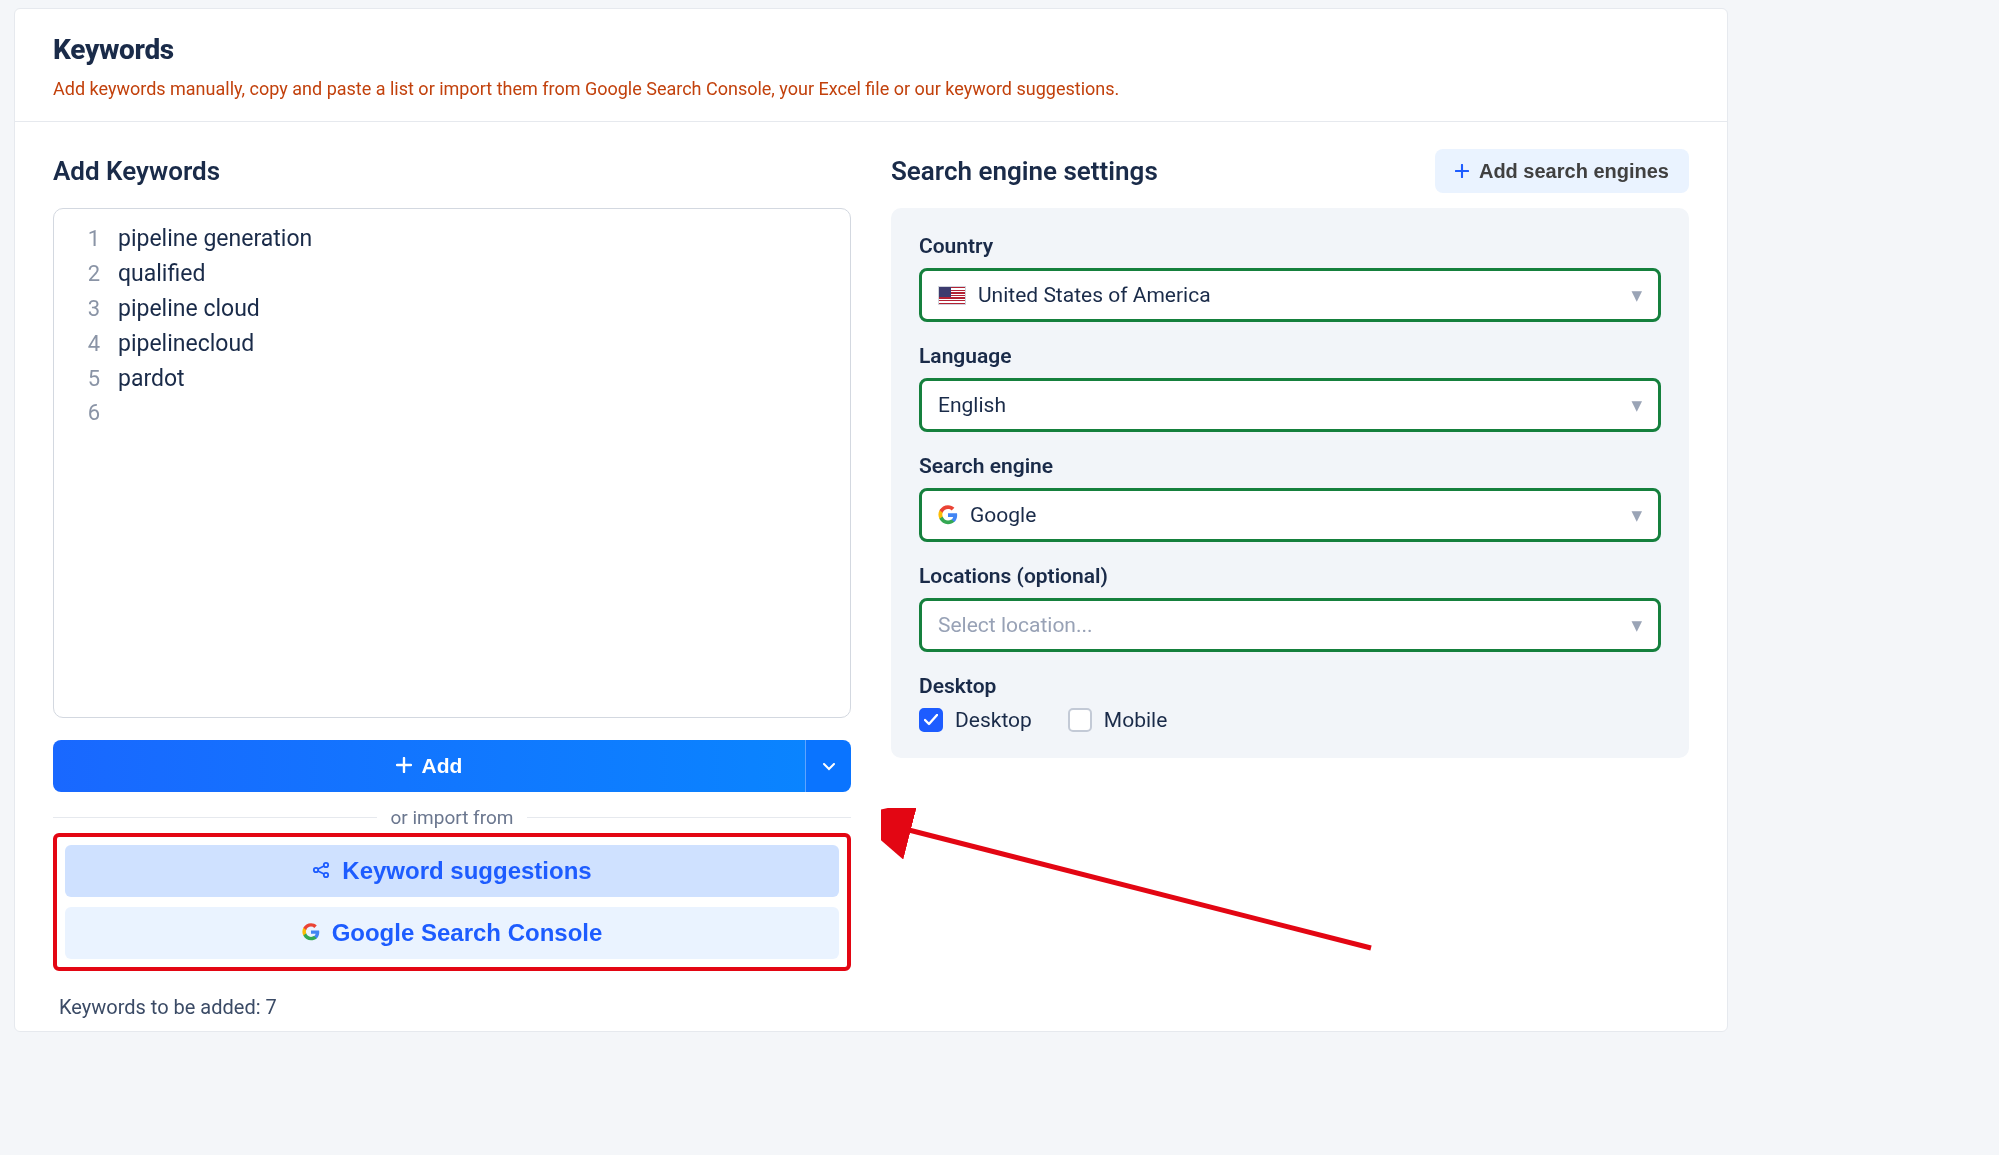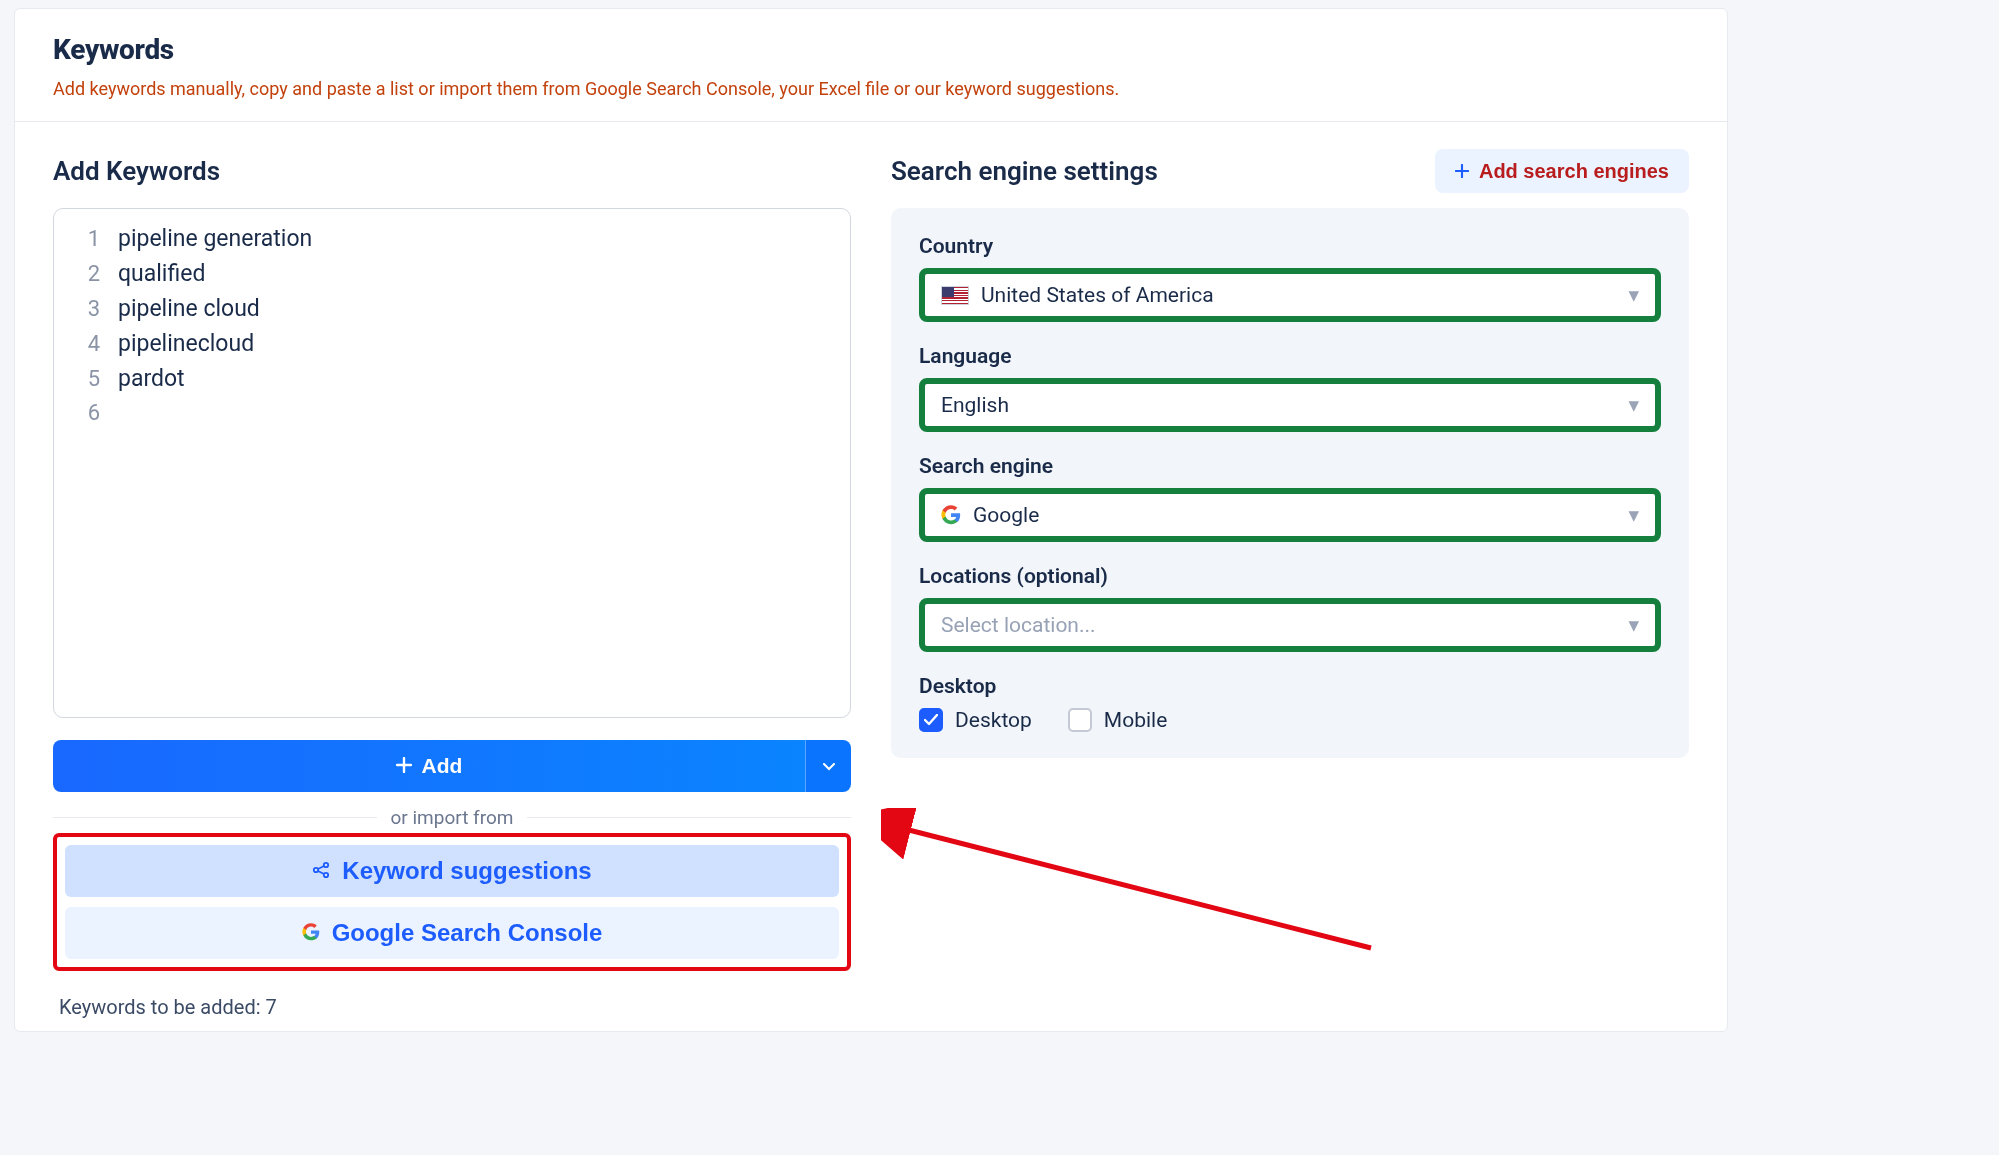--- a/index.html
+++ b/index.html
@@ -146,21 +146,21 @@
     color: #3b4b66;
     margin: 16px 38px 12px 44px;
   }
   .add-engines-btn {
     display: flex;
     align-items: center;
     gap: 10px;
     height: 44px;
     padding: 0 20px;
     background: #eaf3ff;
-    color: #b91c1c;
+    color: #404040;
     font-size: 20px;
     font-weight: 600;
     border: none;
     border-radius: 8px;
     cursor: pointer;
   }
   .settings-box {
     background: #f2f5f9;
     border-radius: 10px;
     padding: 26px 28px;
@@ -174,21 +174,21 @@
     color: #1a2b49;
     margin-bottom: 10px;
     display: block;
   }
   .select {
     position: relative;
     display: flex;
     align-items: center;
     height: 54px;
     background: #fff;
-    border: 6px solid #15803d;
+    border: 3px solid #15803d;
     border-radius: 8px;
     padding: 0 16px;
     cursor: pointer;
     font-size: 21px;
     color: #1a2b49;
   }
   .select .sel-icon { margin-right: 12px; display:flex; align-items:center;}
   .select .caret {
     margin-left: auto;
     color: #9aa4b6;

